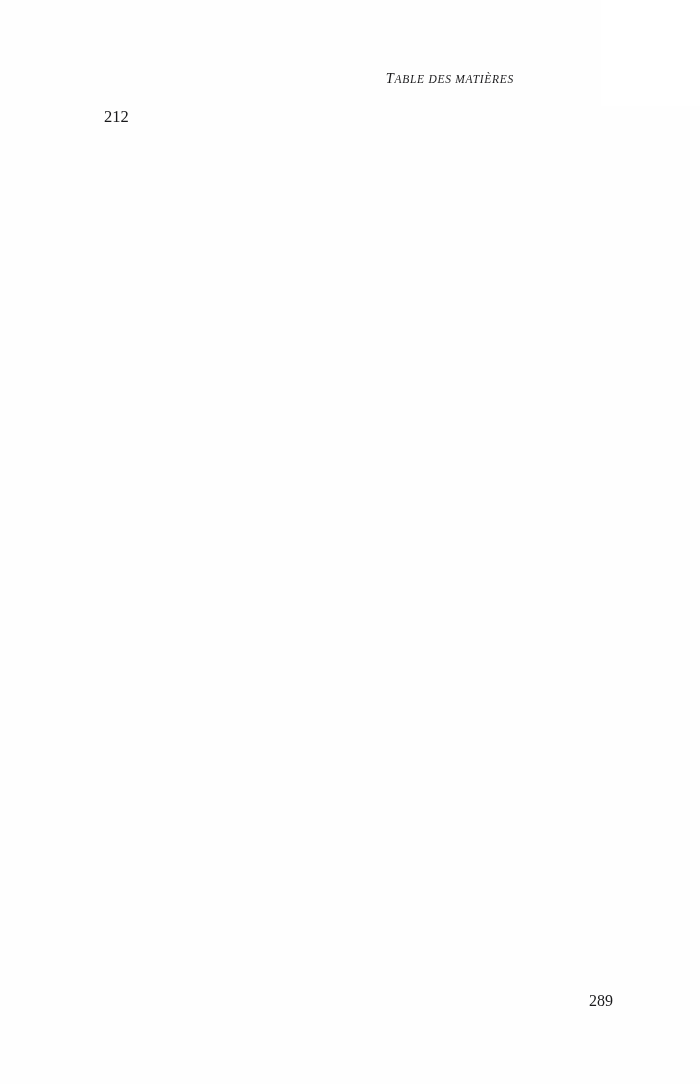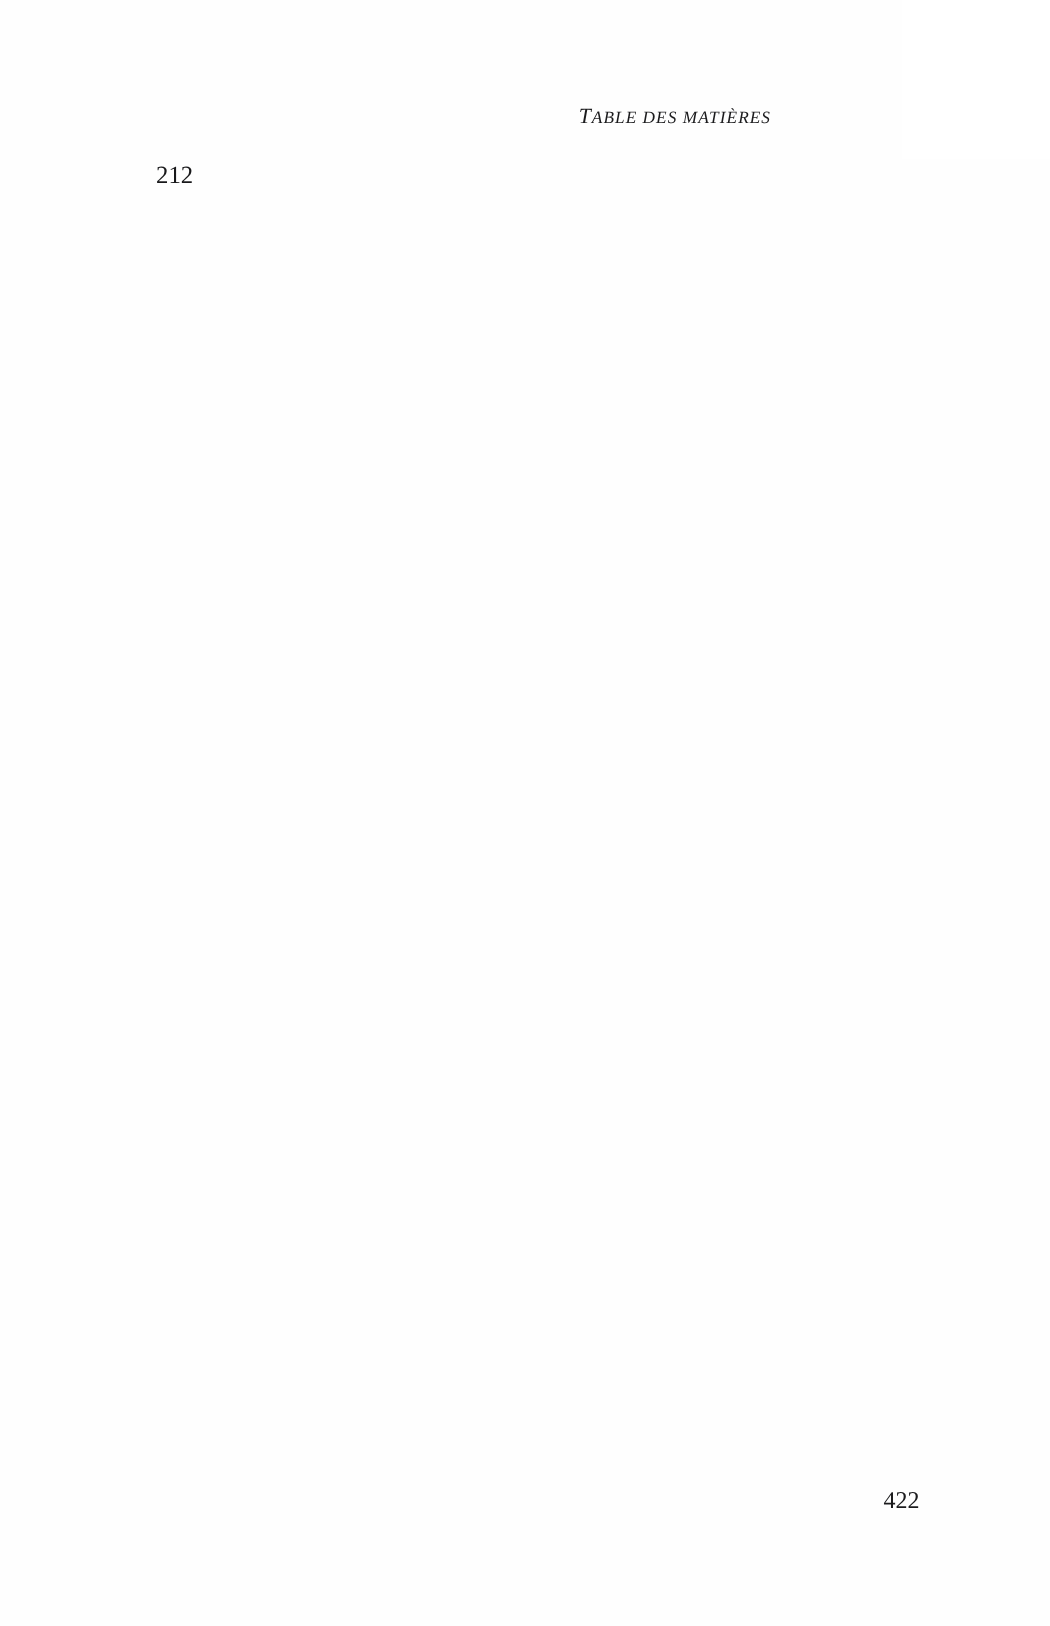--- a/index.html
+++ b/index.html
@@ -307,15 +307,15 @@
         <span class="leader"></span>
         <span class="page">211</span>
       </div>
       <div class="row lvl2">
         <span class="label">Signe du miroir et traitement de l’image du corps</span>
         <span class="leader"></span>
         <span class="page">212</span>
       </div>
     </div>
 
-  <div class="folio">422</div>
+  <div class="folio">289</div>
 
 </div>
 
 </body></html>

